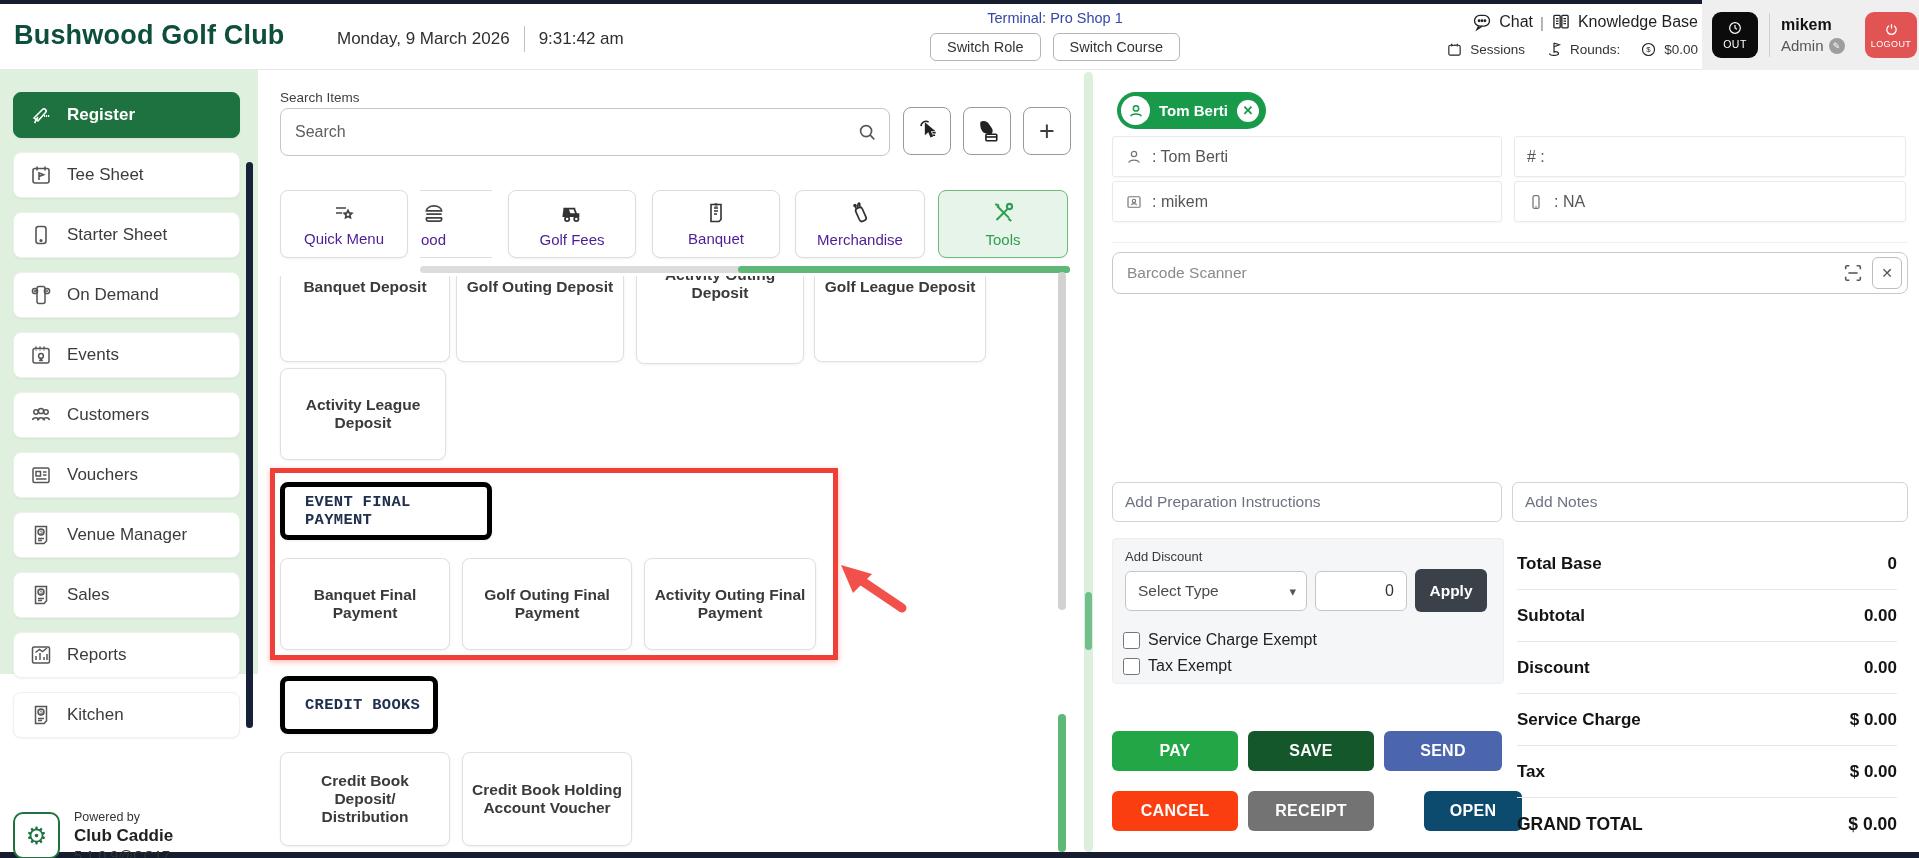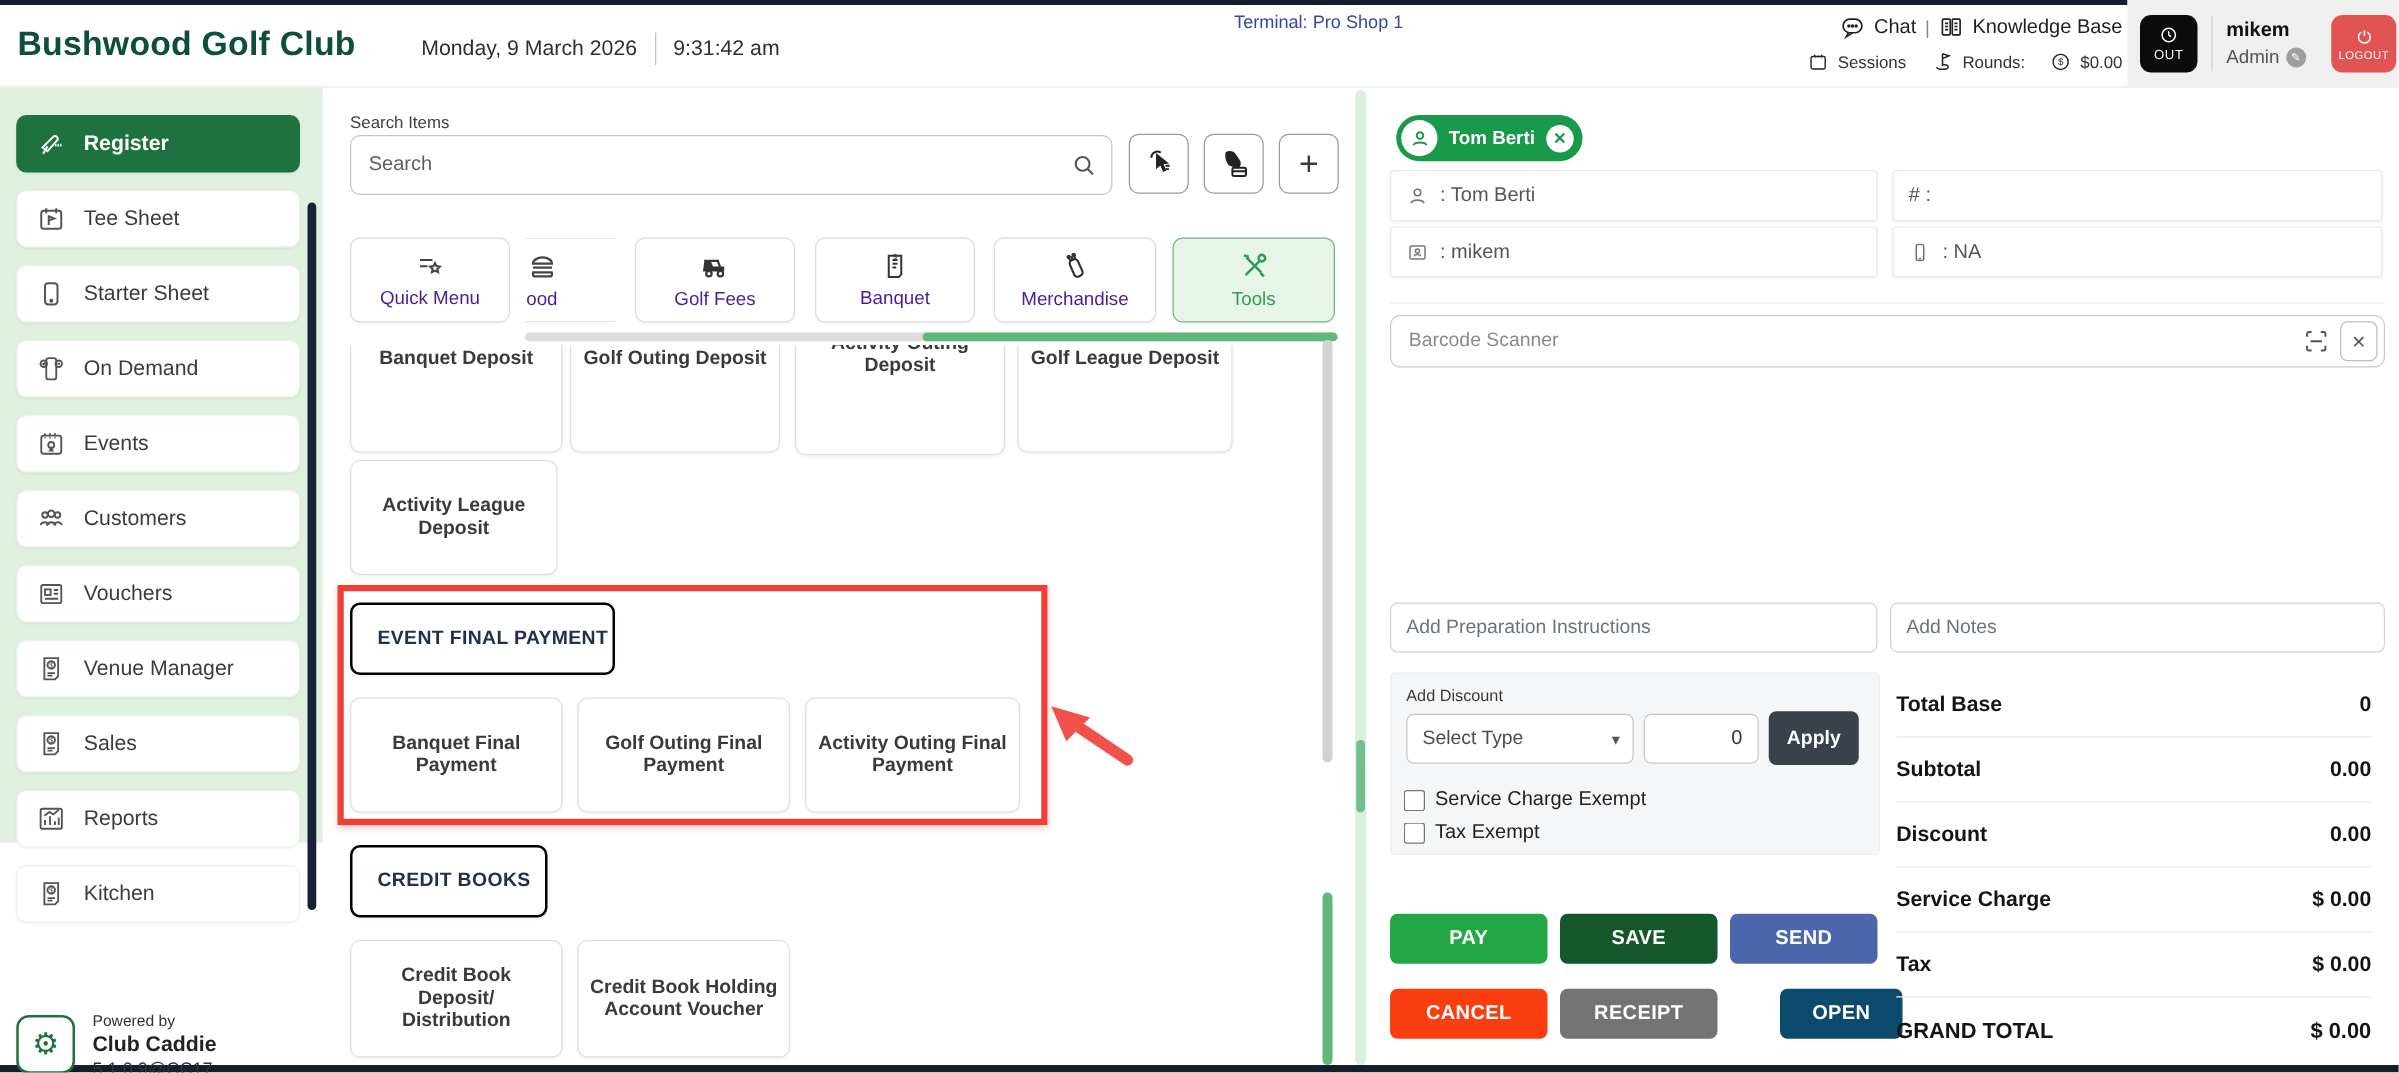--- a/index.html
+++ b/index.html
@@ -85,23 +85,23 @@
   #tab-cut-window { position:absolute; left:420px; top:190px; width:72px; height:68px; overflow:hidden; }
   #tab-cut-window .tab { left:-50px; top:0; width:128px; border-radius:0 8px 8px 0; border-left:none; }
   #hscroll-track { left:420px; top:266px; width:650px; height:7px; background:#dcdcdc; border-radius:4px; }
   #hscroll-thumb { left:738px; top:266px; width:332px; height:7px; background:#5fb878; border-radius:4px; }
 
   #items-viewport { left:258px; top:276px; width:800px; height:576px; overflow:hidden; }
   .itm { position:absolute; background:#fff; border:1px solid #e0e0e0; border-radius:8px;
          box-shadow:0 1px 3px rgba(0,0,0,.06); display:flex; align-items:center;
          justify-content:center; text-align:center; padding:0 8px; cursor:pointer; }
   .itm .i-lbl { font-size:15.5px; font-weight:600; color:#3a3a3a; line-height:1.18; }
-  .sec-h { position:absolute; background:#fff; border:2px solid #000000; border-radius:8px;
+  .sec-h { position:absolute; background:#fff; border:5px solid #000000; border-radius:8px;
            box-shadow:0 1px 3px rgba(0,0,0,.06); display:flex; align-items:center;
-           padding-left:20px; cursor:pointer; }
+           padding-left:20px; cursor:pointer;font-family:Liberation Mono, monospace; }
   .sec-h .s-lbl { font-size:15.5px; font-weight:bold; color:#20304f; letter-spacing:.3px; }
   #red-box { position:absolute; left:12px; top:192px; width:568px; height:192px;
              border:5px solid #ee4037; box-shadow:0 2px 6px rgba(238,64,55,.35); }
   #annotation-arrow { position:absolute; left:580px; top:286px; }
   #mid-vscroll-gray { left:1058px; top:272px; width:8px; height:338px; background:#d2d2d2; border-radius:4px; }
   #mid-vscroll-green { left:1058px; top:714px; width:8px; height:138px; background:#5fb878; border-radius:4px; }
   #panel-divider { left:1084px; top:72px; width:9px; height:780px; background:#dcefdc; border-radius:5px; }
   #panel-divider-thumb { left:1085px; top:592px; width:7px; height:58px; background:#72bf8b; border-radius:4px; }
 
   
@@ -170,20 +170,24 @@
 
   <div class="abs" id="header">
     <div class="abs" id="logo">Bushwood Golf Club</div>
     <div class="abs" id="datetime">
       <span class="dt">Monday, 9 March 2026</span>
       <span id="dt-sep"></span>
       <span class="dt">9:31:42 am</span>
     </div>
     <div class="abs" id="terminal-wrap">
       <div id="terminal-label">Terminal: Pro Shop 1</div>
+      <div class="switch-row">
+        <button class="switch-btn">Switch Role</button>
+        <button class="switch-btn">Switch Course</button>
+      </div>
     </div>
     <div class="abs" id="quicklinks">
       <div class="ql-row">
         <span>
             <svg class="ic" width="20" height="20" viewBox="0 0 24 24" fill="none" stroke="#222" stroke-width="1.6">
               <rect x="3" y="4" width="18" height="13" rx="6.5"></rect>
               <path d="M8 17l-2 4 6-4"></path>
               <circle cx="8.5" cy="10.5" r="0.9" fill="#222"></circle>
               <circle cx="12" cy="10.5" r="0.9" fill="#222"></circle>
               <circle cx="15.5" cy="10.5" r="0.9" fill="#222"></circle>

